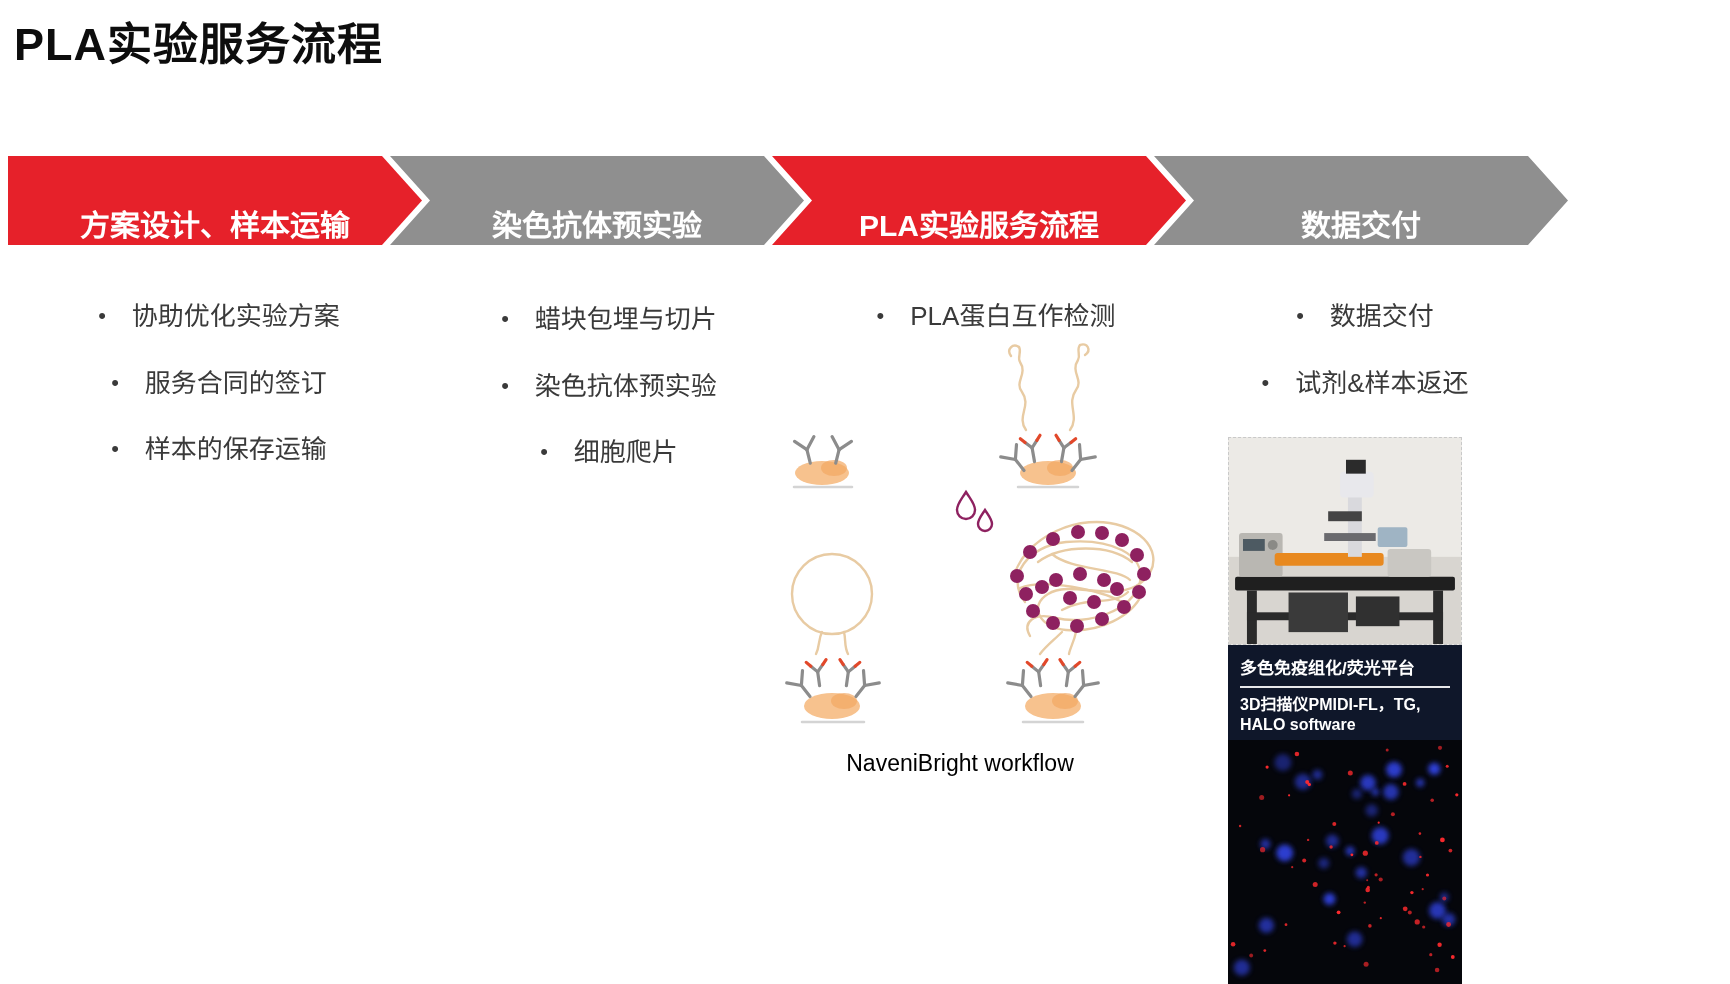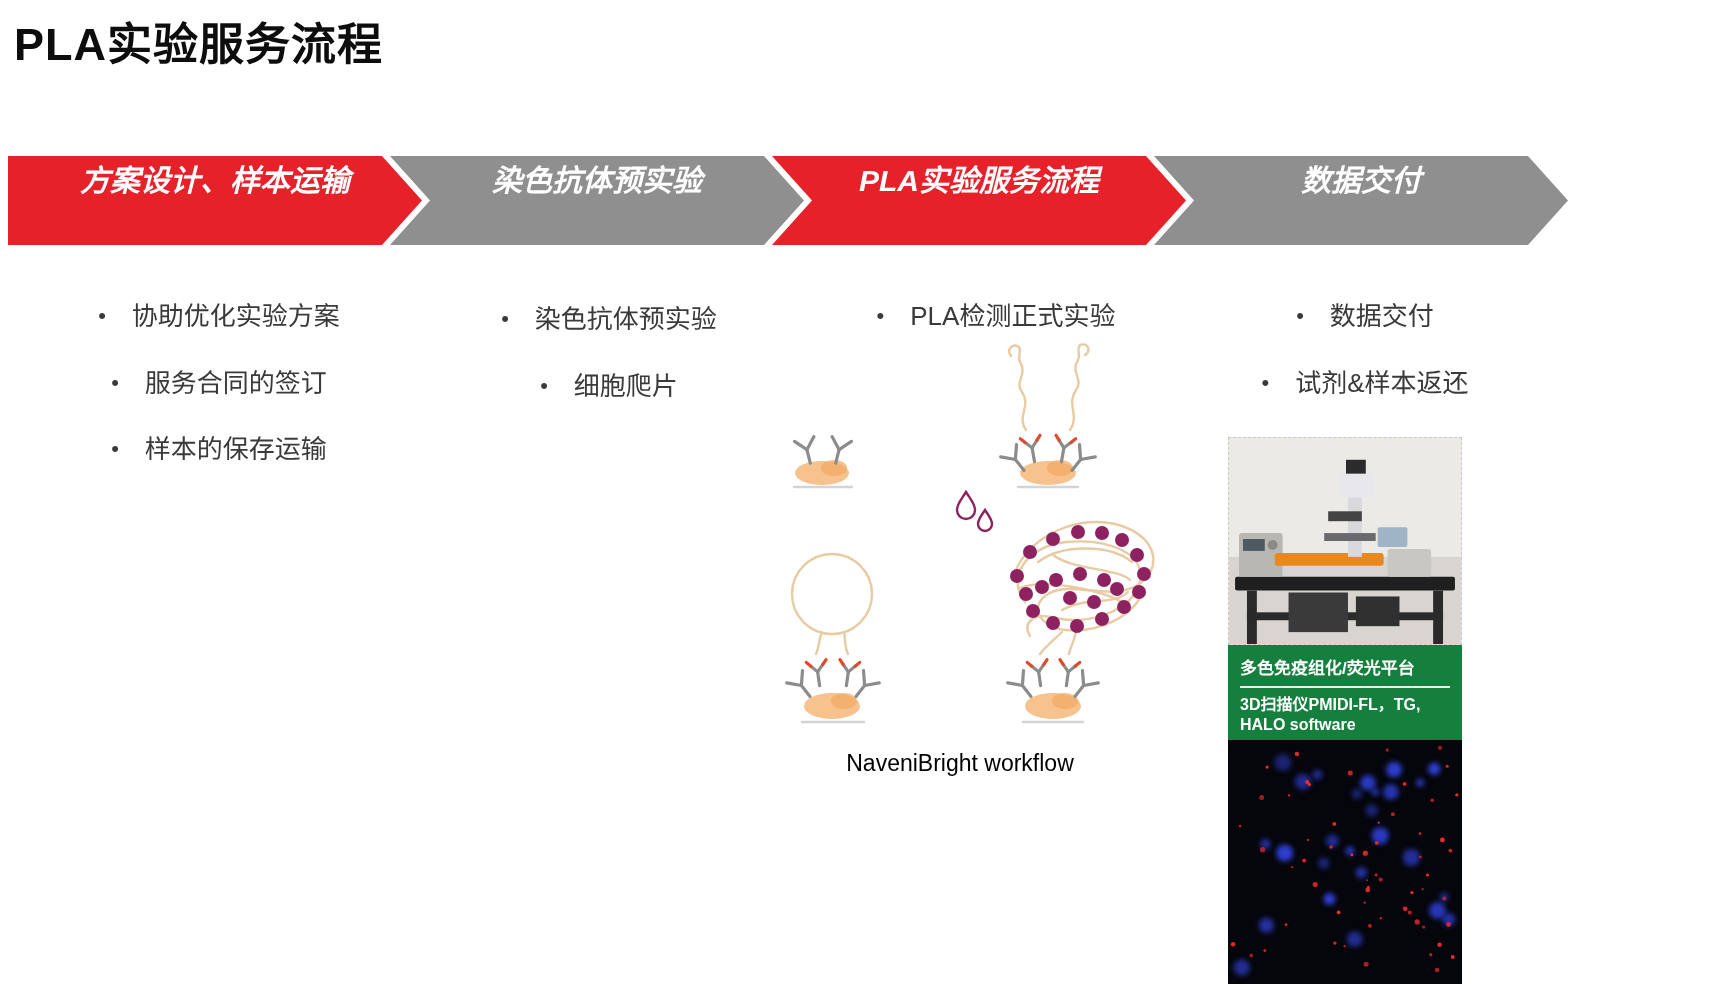--- a/index.html
+++ b/index.html
@@ -11,24 +11,23 @@
   .slide { position:absolute; inset:0;padding-left:28px; }
 
   .title {
     position:absolute; left:14px; top:8px;
     font-size:45px; font-weight:bold; color:#0d0d0d; letter-spacing:1px;
   }
 
   
   .arrows { position:absolute; left:8px; top:156px; width:1560px; height:89px; display:flex; }
   .chev {
-    flex:1; display:flex; align-items:flex-start; justify-content:center;
+    flex:1; display:flex; align-items:flex-end; justify-content:center;
     color:#fff; font-size:30px; font-weight:bold; white-space:nowrap;
     clip-path:polygon(0 0, calc(100% - 40px) 0, 100% 50%, calc(100% - 40px) 100%, 0 100%, 40px 50%);
-    font-style:italic;
   }
   .chev.first {
     clip-path:polygon(0 0, calc(100% - 40px) 0, 100% 50%, calc(100% - 40px) 100%, 0 100%);
   }
   .chev + .chev { margin-left:-32px; }
 
   
   ul.blist { position:absolute; list-style:none; }
   ul.blist li {
     display:flex; align-items:flex-start;
@@ -53,21 +52,21 @@
   .naveni-caption {
     position:absolute; left:780px; top:750px; width:360px;
     text-align:center; font-size:23px; color:#000;
   }
 
   
   .platform-card { position:absolute; left:1228px; top:437px; width:234px; }
   .photo { width:234px; height:208px; border:1px dashed #c9c9c9; background:#eceae6; }
   .photo svg { width:100%; height:100%; display:block; }
   .banner {
-    width:234px; height:95px; background:#15803d; color:#fff; padding:9px 12px 8px; overflow:hidden;
+    width:234px; height:95px; background:#0f172a; color:#fff; padding:9px 12px 8px; overflow:hidden;
   }
   .banner-title {
     font-size:17px; font-weight:bold; padding-bottom:7px; margin-bottom:7px;
     border-bottom:2px solid rgba(255,255,255,.9); white-space:nowrap;
   }
   .banner-line { font-size:16px; font-weight:bold; line-height:1.25; }
   .fluo { width:234px; height:244px; display:block; background:#05060b; }
 </style>
 </head>
 <body>
@@ -98,30 +97,33 @@
     <li>
         <span>服务合同的签订</span>
       </li>
     <li>
         <span>样本的保存运输</span>
       </li>
   </ul>
 
   <ul class="blist col-preparation">
     <li>
+        <span>蜡块包埋与切片</span>
+      </li>
+    <li>
         <span>染色抗体预实验</span>
       </li>
     <li>
         <span>细胞爬片</span>
       </li>
   </ul>
 
   <ul class="blist col-detection">
     <li>
-        <span>PLA检测正式实验</span>
+        <span>PLA蛋白互作检测</span>
       </li>
   </ul>
 
   <ul class="blist col-delivery">
     <li>
         <span>数据交付</span>
       </li>
     <li>
         <span>试剂&amp;样本返还</span>
       </li>

